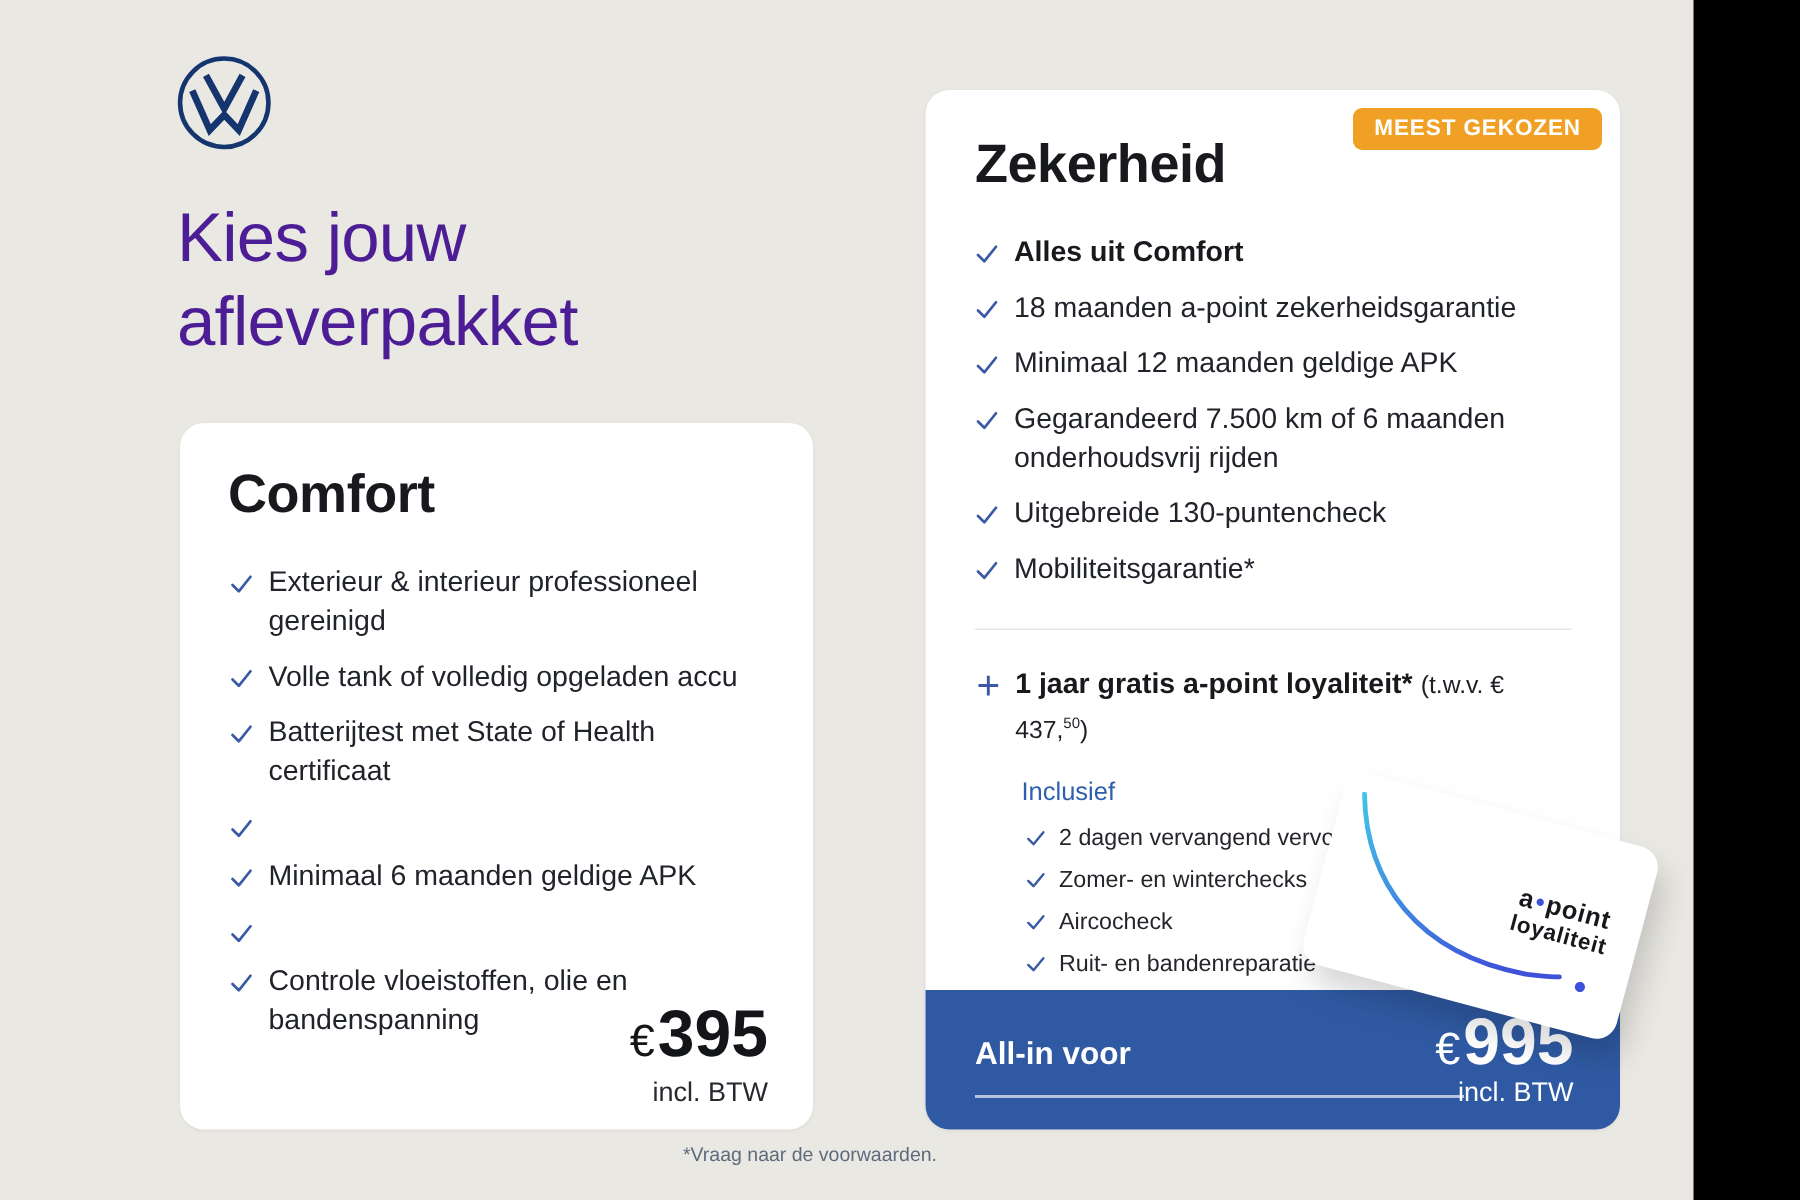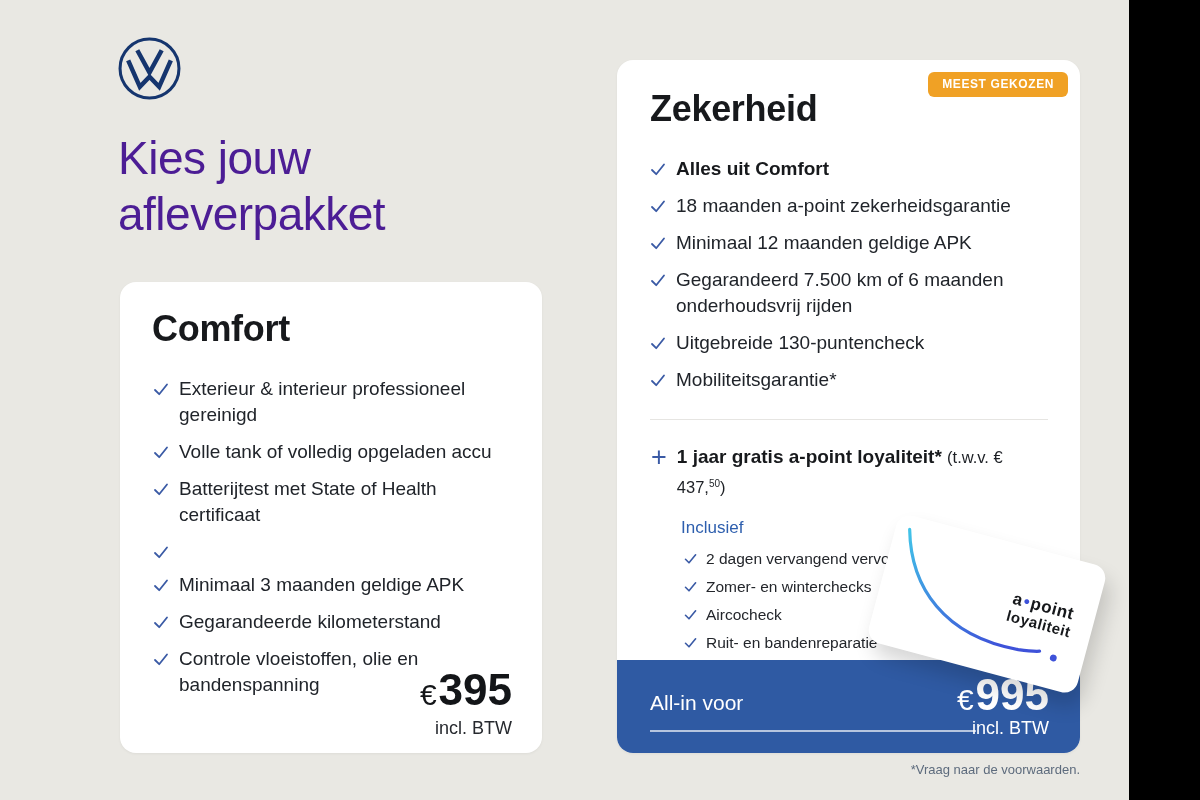--- a/index.html
+++ b/index.html
@@ -19,21 +19,21 @@
   .card { position:absolute; background:#fff; border-radius:16px;
           box-shadow:0 1px 3px rgba(0,0,0,0.05); }
   .card-comfort  { left:120px; top:282px; width:422px; height:471px; }
   .card-zekerheid{ left:617px; top:60px;  width:463px; height:693px; }
 
   .card h2 { font-size:36px; font-weight:700; color:#17191c; letter-spacing:-0.3px; }
   .card-comfort h2   { margin:26px 0 0 32px; }
   .card-zekerheid h2 { margin:28px 0 0 33px; }
 
   .badge { position:absolute; top:12px; right:12px; background:#f0a125; color:#fff;
-           font-size:12px; font-weight:700; letter-spacing:0.6px;
+           font-size:15px; font-weight:700; letter-spacing:0.6px;
            padding:5px 14px 6px; border-radius:6px; }
 
   ul.features { list-style:none; margin:26px 32px 0 32px; }
   ul.features li { display:flex; gap:9px; margin-bottom:11px;
                    font-size:19px; line-height:26px; color:#20242a; }
   ul.features li .chk { flex:0 0 18px; margin-top:4px; }
   ul.features li.bold span.txt { font-weight:700; color:#17191c; }
 
   .divider { margin:26px 32px 0 33px; border-top:1px solid #e6e5e2; }
 
@@ -64,29 +64,29 @@
   .loyalty-brand { position:absolute; right:20px; top:44px; text-align:center;
                    color:#16181b; letter-spacing:0.5px; }
   .loyalty-brand .l1 { font-size:17px; font-weight:700; }
   .loyalty-brand .l1 .dot { color:#3e52d9; margin:0 1px; }
   .loyalty-brand .l2 { font-size:15px; font-weight:700; margin-top:-1px; }
 
   
   .allin { position:absolute; left:0; right:0; bottom:0; height:93px;
            background:#2f5aa3; border-radius:0 0 16px 16px; z-index:2; }
   .allin-label { position:absolute; left:33px; top:31px; color:#fff;
-                 font-size:21px; font-weight:400; }
+                 font-size:21px; font-weight:700; }
   .allin-line { position:absolute; left:33px; top:70px; width:326px; height:2px;
                 background:rgba(255,255,255,0.65); }
   .allin-price { position:absolute; right:31px; top:13px; color:#fff; text-align:right;
                  font-size:44px; font-weight:700; line-height:44px; }
   .allin-price .cur { font-size:30px; font-weight:500; margin-right:2px; }
   .allin-note { position:absolute; right:31px; top:58px; color:#fff; font-size:18px; }
 
-  .footnote { position:absolute; top:762px; width:1080px; text-align:right;
+  .footnote { position:absolute; top:762px; width:1080px; text-align:center;
               font-size:13px; color:#5d6b7d; }
 </style>
 </head>
 <body>
 
 <div class="stage">
   <div class="canvas">
 
     <div class="vw-logo">
       <svg viewBox="0 0 64 64" width="65" height="65">
@@ -124,27 +124,26 @@
         </li>
         <li>
           <svg class="chk" viewBox="0 0 18 18" width="18" height="18">
               <path d="M3 10 L7.2 14.2 L15 4.5" fill="none" stroke="#3a5aa5" stroke-width="1.8" stroke-linecap="round" stroke-linejoin="round"></path>
             </svg>
         </li>
         <li>
           <svg class="chk" viewBox="0 0 18 18" width="18" height="18">
               <path d="M3 10 L7.2 14.2 L15 4.5" fill="none" stroke="#3a5aa5" stroke-width="1.8" stroke-linecap="round" stroke-linejoin="round"></path>
             </svg>
-          <span class="txt">Minimaal 3 maanden geldige APK</span>
-        </li>
-        <li>
-          <svg class="chk" viewBox="0 0 18 18" width="18" height="18">
-              <path d="M3 10 L7.2 14.2 L15 4.5" fill="none" stroke="#3a5aa5" stroke-width="1.8" stroke-linecap="round" stroke-linejoin="round"></path>
-            </svg>
-          <span class="txt">Gegarandeerde kilometerstand</span>
+          <span class="txt">Minimaal 6 maanden geldige APK</span>
+        </li>
+        <li>
+          <svg class="chk" viewBox="0 0 18 18" width="18" height="18">
+              <path d="M3 10 L7.2 14.2 L15 4.5" fill="none" stroke="#3a5aa5" stroke-width="1.8" stroke-linecap="round" stroke-linejoin="round"></path>
+            </svg>
         </li>
         <li>
           <svg class="chk" viewBox="0 0 18 18" width="18" height="18">
               <path d="M3 10 L7.2 14.2 L15 4.5" fill="none" stroke="#3a5aa5" stroke-width="1.8" stroke-linecap="round" stroke-linejoin="round"></path>
             </svg>
           <span class="txt">Controle vloeistoffen, olie en bandenspanning</span>
         </li>
       </ul>
       <div class="price-block">
         <div class="price-amount"><span class="cur">€</span><span>395</span></div>

